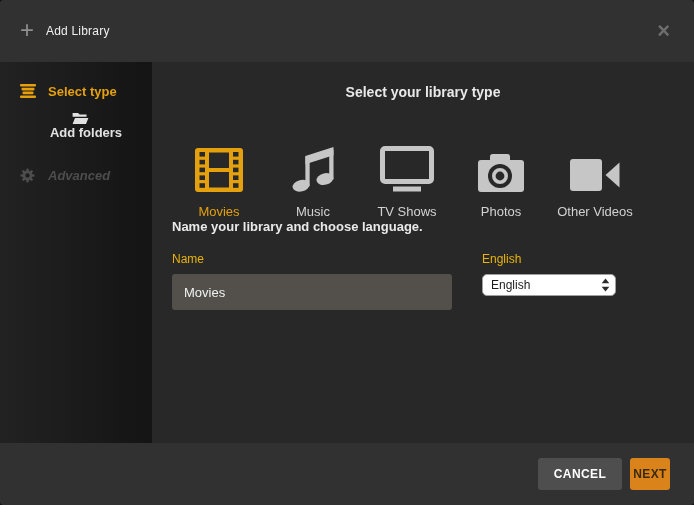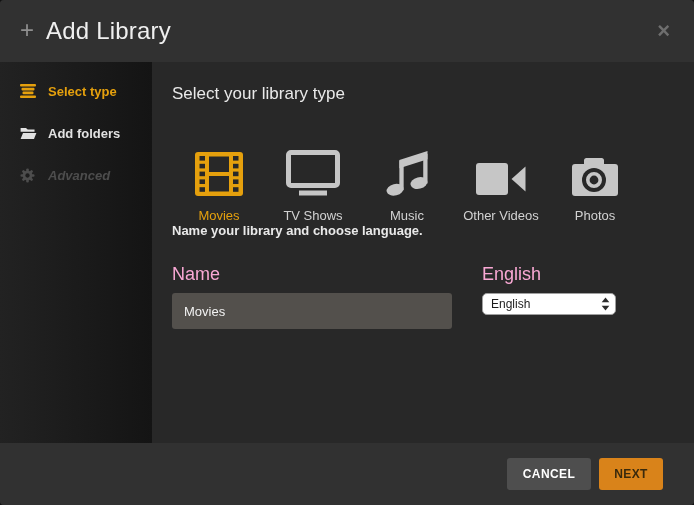--- a/index.html
+++ b/index.html
@@ -7,55 +7,55 @@
     --orange:#d9831a;
   }
   *{box-sizing:border-box;margin:0;padding:0;}
   html,body{width:694px;height:505px;overflow:hidden;background:#111;}
   body{font-family:"Liberation Sans","DejaVu Sans",sans-serif;}
   .dialog{position:relative;width:694px;height:505px;background:#282828;border-radius:4px;overflow:hidden;}
 
   
   .hdr{position:absolute;top:0;left:0;right:0;height:62px;background:#313131;display:flex;align-items:center;padding:0 20px;}
   .hdr .plus{color:#8f8f8f;font-size:24px;font-weight:400;line-height:1;margin-right:12px;margin-top:-2px;}
-  .hdr .title{color:#efefef;font-size:24px;font-weight:400;letter-spacing:.2px;}
+  .hdr .title{color:#efefef;font-size:12px;font-weight:400;letter-spacing:.2px;}
   .hdr .close{margin-left:auto;color:#6e6e6e;font-size:22px;font-weight:700;line-height:1;cursor:pointer;padding:2px 4px;}
 
   
   .side{position:absolute;top:62px;left:0;width:152px;bottom:62px;background:linear-gradient(to right,#222222,#141414);padding-top:8px;}
   .side-item{display:flex;align-items:center;height:42px;padding:0 0 0 20px;cursor:pointer;font-size:13px;font-weight:600;}
   .side-item .ic{width:22px;display:flex;align-items:center;margin-right:6px;}
   .side-item.active{color:var(--gold);}
-  .side-item.normal{color:#e2e2e2;}
+  .side-item.normal{color:#e2e2e2;flex-direction:column;}
   .side-item.disabled{color:#4d4d4d;cursor:default;font-style:italic;}
 
   
   .main{position:absolute;top:62px;left:152px;right:0;bottom:62px;background:#282828;padding:22px 20px 0 20px;color:#e6e6e6;}
-  .h1{font-size:17px;font-weight:400;color:#e9e9e9;}
+  .h1{font-size:14px;font-weight:700;color:#e9e9e9;text-align:center;}
   .types{display:flex;margin-top:44px;}
   .type{width:94px;display:flex;flex-direction:column;align-items:center;cursor:pointer;color:#c6c6c6;}
   .type .icw{height:48px;display:flex;align-items:flex-end;justify-content:center;}
   .type .lbl{margin-top:12px;font-size:13px;color:#d2d2d2;white-space:nowrap;}
   .type.selected{color:var(--gold);}
   .type.selected .lbl{color:var(--gold);}
 
   .h2{font-size:13px;font-weight:700;color:#e9e9e9;}
   .form-row{display:flex;margin-top:18px;}
-  .fgroup .flabel{font-size:18px;color:#f9a8d4;margin-top:8px;}
+  .fgroup .flabel{font-size:12px;color:#eab308;}
   .name-input{margin-top:8px;width:280px;height:36px;background:#53504c;border:none;border-radius:3px;color:#f2f2f2;font-size:13px;padding:0 12px;font-family:"Liberation Sans","DejaVu Sans",sans-serif;outline:none;display:block;}
   .lang-group{margin-left:30px;}
   .select{margin-top:8px;width:134px;height:22px;background:#ffffff;border:1px solid #9f9f9f;border-radius:5px;display:flex;align-items:center;padding:0 5px 0 8px;cursor:pointer;justify-content:flex-end;}
   .select .sval{font-size:12px;color:#1c1c1c;flex:1;}
   .select svg{display:block;}
 
   
-  .ftr{position:absolute;left:0;right:0;bottom:0;height:62px;background:#313131;display:flex;align-items:center;justify-content:flex-end;padding-right:31px;gap:8px;}
+  .ftr{position:absolute;left:0;right:0;bottom:0;height:62px;background:#313131;display:flex;align-items:center;justify-content:flex-end;padding-right:24px;gap:8px;}
   .btn{height:32px;border:none;border-radius:3px;font-family:"Liberation Sans","DejaVu Sans",sans-serif;font-size:12px;font-weight:700;letter-spacing:.4px;cursor:pointer;}
   .btn.cancel{width:84px;background:#4e4e4e;color:#ffffff;}
-  .btn.next{width:64px;background:var(--orange);color:#3a2a0c;}
+  .btn.next{width:40px;background:var(--orange);color:#3a2a0c;}
 
   svg{overflow:visible;}
 </style>
 </head>
 <body>
 
 <div class="dialog">
 
   <div class="hdr">
     <span class="plus">+</span>
@@ -124,61 +124,61 @@
               <rect x="14" y="4.5" width="20" height="15.5"></rect>
               <rect x="14" y="24" width="20" height="15.5"></rect>
             </g>
           </svg>
         </span>
         <span class="lbl">Movies</span>
       </div>
 
       <div class="type">
         <span class="icw">
-          <svg width="54" height="46" viewBox="0 0 54 46" fill="none">
-            <rect x="2.5" y="2.5" width="49" height="33" rx="2.5" stroke="currentColor" stroke-width="5"></rect>
-            <rect x="13" y="40.5" width="28" height="5" fill="currentColor"></rect>
-          </svg>
-        </span>
-        <span class="lbl">TV Shows</span>
-      </div>
-
-      <div class="type">
-        <span class="icw">
           <svg width="42" height="46" viewBox="0 0 44 48" fill="currentColor">
             <ellipse cx="9.5" cy="41.5" rx="9" ry="6" transform="rotate(-14 9.5 41.5)"></ellipse>
             <ellipse cx="34.5" cy="34.5" rx="9" ry="6" transform="rotate(-14 34.5 34.5)"></ellipse>
             <rect x="14" y="11" width="4.5" height="31"></rect>
             <rect x="39" y="4" width="4.5" height="31"></rect>
             <path d="M14 19 L43.5 9.5 L43.5 1 L14 10.5 Z"></path>
           </svg>
         </span>
         <span class="lbl">Music</span>
       </div>
 
       <div class="type">
         <span class="icw">
-          <svg width="50" height="34" viewBox="0 0 50 34" fill="currentColor">
-            <rect x="0" y="1" width="32" height="32" rx="3"></rect>
-            <path d="M35.5,17 L49.5,4.5 V29.5 Z"></path>
-          </svg>
-        </span>
-        <span class="lbl">Other Videos</span>
+          <svg width="54" height="46" viewBox="0 0 54 46" fill="none">
+            <rect x="2.5" y="2.5" width="49" height="33" rx="2.5" stroke="currentColor" stroke-width="5"></rect>
+            <rect x="13" y="40.5" width="28" height="5" fill="currentColor"></rect>
+          </svg>
+        </span>
+        <span class="lbl">TV Shows</span>
       </div>
 
       <div class="type">
         <span class="icw">
           <svg width="46" height="38" viewBox="0 0 46 38">
             <rect x="12" y="0" width="20" height="10" rx="2.5" fill="currentColor"></rect>
             <rect x="0" y="6" width="46" height="32" rx="3" fill="currentColor"></rect>
             <circle cx="22" cy="22" r="12" fill="#282828"></circle>
             <circle cx="22" cy="22" r="6.2" fill="none" stroke="currentColor" stroke-width="3.6"></circle>
           </svg>
         </span>
         <span class="lbl">Photos</span>
+      </div>
+
+      <div class="type">
+        <span class="icw">
+          <svg width="50" height="34" viewBox="0 0 50 34" fill="currentColor">
+            <rect x="0" y="1" width="32" height="32" rx="3"></rect>
+            <path d="M35.5,17 L49.5,4.5 V29.5 Z"></path>
+          </svg>
+        </span>
+        <span class="lbl">Other Videos</span>
       </div>
 
     </div>
 
     <div class="h2">Name your library and choose language.</div>
 
     <div class="form-row">
       <div class="fgroup">
         <div class="flabel">Name</div>
         <input class="name-input" type="text" value="Movies" style="">

